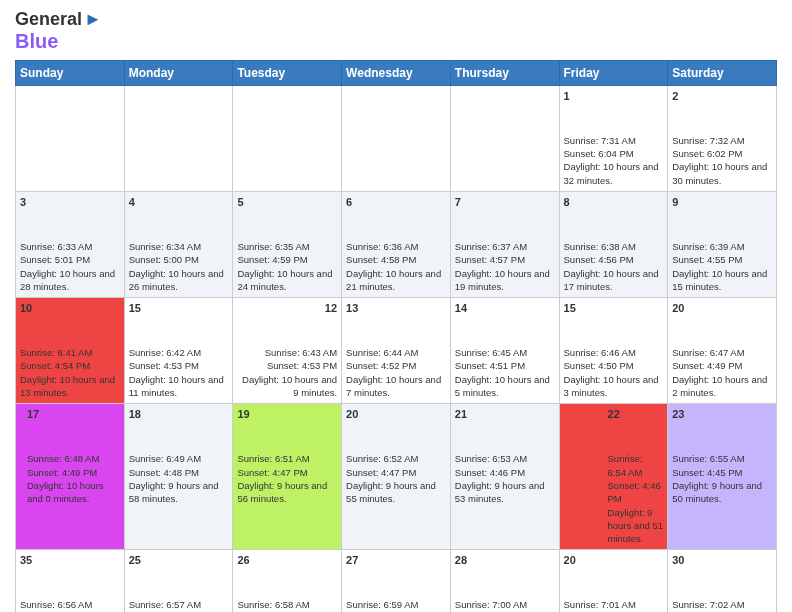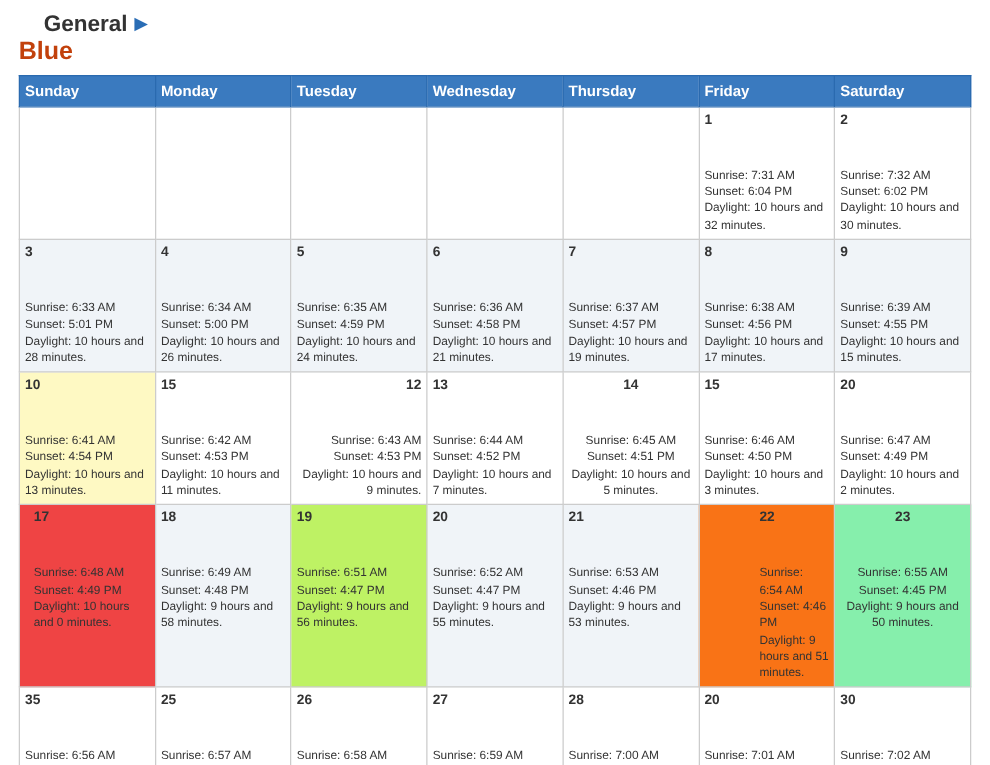--- a/index.html
+++ b/index.html
@@ -23,21 +23,20 @@
     }
     .logo-text {
       font-size: 18px;
       font-weight: bold;
       color: #333;
       line-height: 1.1;
     }
     .logo-line {
       display: flex;
       align-items: center;
-      margin-left: 20px;
     }
     .title-block {
       text-align: right;
     }
     .month-title {
       font-size: 32px;
       font-weight: bold;
       color: #333;
     }
     .location {
@@ -91,21 +90,21 @@
 <body>
 
 <div class="header">
   <div class="logo">
     <div class="logo-line">
       <span class="logo-text">
         <span style="color:#333;">General</span><span style="color:#2a6db5; display:inline-block; margin-left:2px;">►</span>
       </span>
     </div>
     <div>
-      <span class="logo-text" style="color:#c2410c; font-size:20px; font-weight:bold;">Blue</span>
+      <span class="logo-text" style="color:#8b5cf6; font-size:20px; font-weight:bold;">Blue</span>
     </div>
   </div>
   <div class="title-block">
     <div class="month-title"></div>
     <div class="location"></div>
   </div>
 </div>
 
 <table>
   <thead>
@@ -159,75 +158,75 @@
         <td style="background: rgb(240, 244, 248);">
           <span class="day-num">8</span>
           <div class="day-info">Sunrise: 6:38 AM<br>Sunset: 4:56 PM<br>Daylight: 10 hours and 17 minutes.</div>
         </td>
         <td style="background: rgb(240, 244, 248);">
           <span class="day-num">9</span>
           <div class="day-info">Sunrise: 6:39 AM<br>Sunset: 4:55 PM<br>Daylight: 10 hours and 15 minutes.</div>
         </td>
       </tr>
       <tr>
-        <td style="background: #fef9c3;">
+        <td style="background: #ef4444;">
           <span class="day-num">10</span>
           <div class="day-info">Sunrise: 6:41 AM<br>Sunset: 4:54 PM<br>Daylight: 10 hours and 13 minutes.</div>
         </td>
         <td style="background: rgb(255, 255, 255);">
           <span class="day-num">15</span>
           <div class="day-info">Sunrise: 6:42 AM<br>Sunset: 4:53 PM<br>Daylight: 10 hours and 11 minutes.</div>
         </td>
         <td style="background: rgb(255, 255, 255); text-align: right;">
           <span class="day-num">12</span>
           <div class="day-info">Sunrise: 6:43 AM<br>Sunset: 4:53 PM<br>Daylight: 10 hours and 9 minutes.</div>
         </td>
         <td style="background: rgb(255, 255, 255);">
           <span class="day-num">13</span>
           <div class="day-info">Sunrise: 6:44 AM<br>Sunset: 4:52 PM<br>Daylight: 10 hours and 7 minutes.</div>
         </td>
-        <td style="background: rgb(255, 255, 255); text-align: center;">
+        <td style="background: rgb(255, 255, 255);">
           <span class="day-num">14</span>
           <div class="day-info">Sunrise: 6:45 AM<br>Sunset: 4:51 PM<br>Daylight: 10 hours and 5 minutes.</div>
         </td>
         <td style="background: rgb(255, 255, 255);">
           <span class="day-num">15</span>
           <div class="day-info">Sunrise: 6:46 AM<br>Sunset: 4:50 PM<br>Daylight: 10 hours and 3 minutes.</div>
         </td>
         <td style="background: rgb(255, 255, 255);">
           <span class="day-num">20</span>
           <div class="day-info">Sunrise: 6:47 AM<br>Sunset: 4:49 PM<br>Daylight: 10 hours and 2 minutes.</div>
         </td>
       </tr>
       <tr>
-        <td style="background: #ef4444; padding-left: 11px;">
+        <td style="background: #d946ef; padding-left: 11px;">
           <span class="day-num">17</span>
           <div class="day-info">Sunrise: 6:48 AM<br>Sunset: 4:49 PM<br>Daylight: 10 hours and 0 minutes.</div>
         </td>
         <td style="background: rgb(240, 244, 248);">
           <span class="day-num">18</span>
           <div class="day-info">Sunrise: 6:49 AM<br>Sunset: 4:48 PM<br>Daylight: 9 hours and 58 minutes.</div>
         </td>
         <td style="background: #bef264;">
           <span class="day-num">19</span>
           <div class="day-info">Sunrise: 6:51 AM<br>Sunset: 4:47 PM<br>Daylight: 9 hours and 56 minutes.</div>
         </td>
         <td style="background: rgb(240, 244, 248);">
           <span class="day-num">20</span>
           <div class="day-info">Sunrise: 6:52 AM<br>Sunset: 4:47 PM<br>Daylight: 9 hours and 55 minutes.</div>
         </td>
         <td style="background: rgb(240, 244, 248);">
           <span class="day-num">21</span>
           <div class="day-info">Sunrise: 6:53 AM<br>Sunset: 4:46 PM<br>Daylight: 9 hours and 53 minutes.</div>
         </td>
-        <td style="background: #f97316; padding-left: 48px;">
+        <td style="background: #ef4444; padding-left: 48px;">
           <span class="day-num">22</span>
           <div class="day-info">Sunrise: 6:54 AM<br>Sunset: 4:46 PM<br>Daylight: 9 hours and 51 minutes.</div>
         </td>
-        <td style="background: #86efac; text-align: center;">
+        <td style="background: #c4b5fd;">
           <span class="day-num">23</span>
           <div class="day-info">Sunrise: 6:55 AM<br>Sunset: 4:45 PM<br>Daylight: 9 hours and 50 minutes.</div>
         </td>
       </tr>
       <tr>
         <td style="background: rgb(255, 255, 255);">
           <span class="day-num">35</span>
           <div class="day-info">Sunrise: 6:56 AM<br>Sunset: 4:45 PM<br>Daylight: 9 hours and 48 minutes.</div>
         </td>
         <td style="background: rgb(255, 255, 255);">

